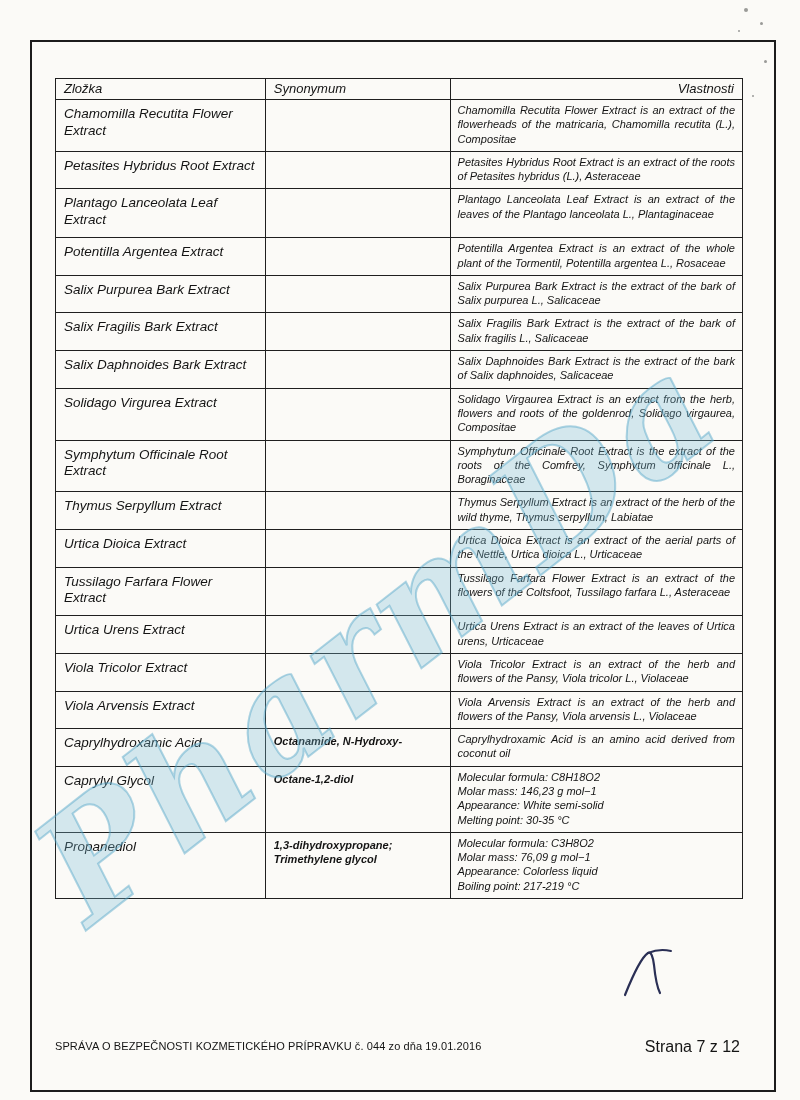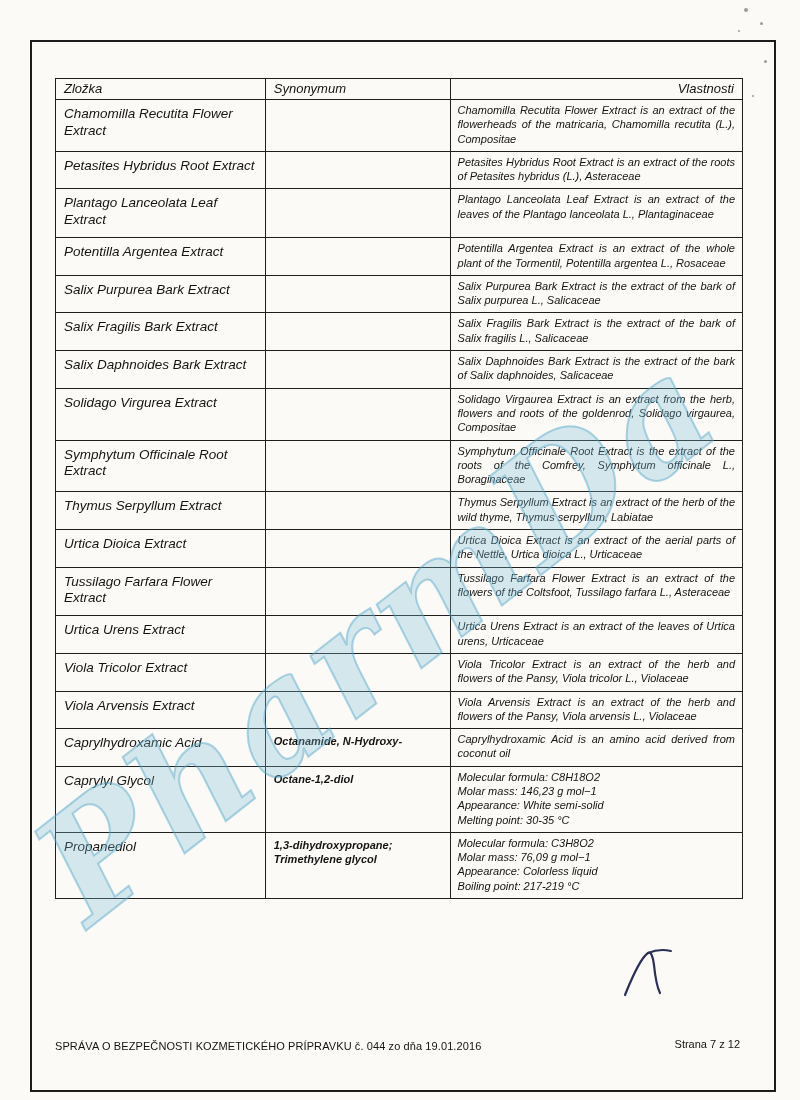--- a/index.html
+++ b/index.html
@@ -83,21 +83,21 @@
     position: absolute;
     left: 55px; top: 1040px;
     font-size: 11px;
     letter-spacing: 0.1px;
     z-index: 2;
     text-align: center;
   }
   .footer-right {
     position: absolute;
     right: 60px; top: 1038px;
-    font-size: 11px;
+    font-size: 16px;
     z-index: 2;
   }
   .handwritten-mark {
     position: absolute;
     left: 615px; top: 945px;
     z-index: 3;
   }
 </style>
 </head>
 <body>

